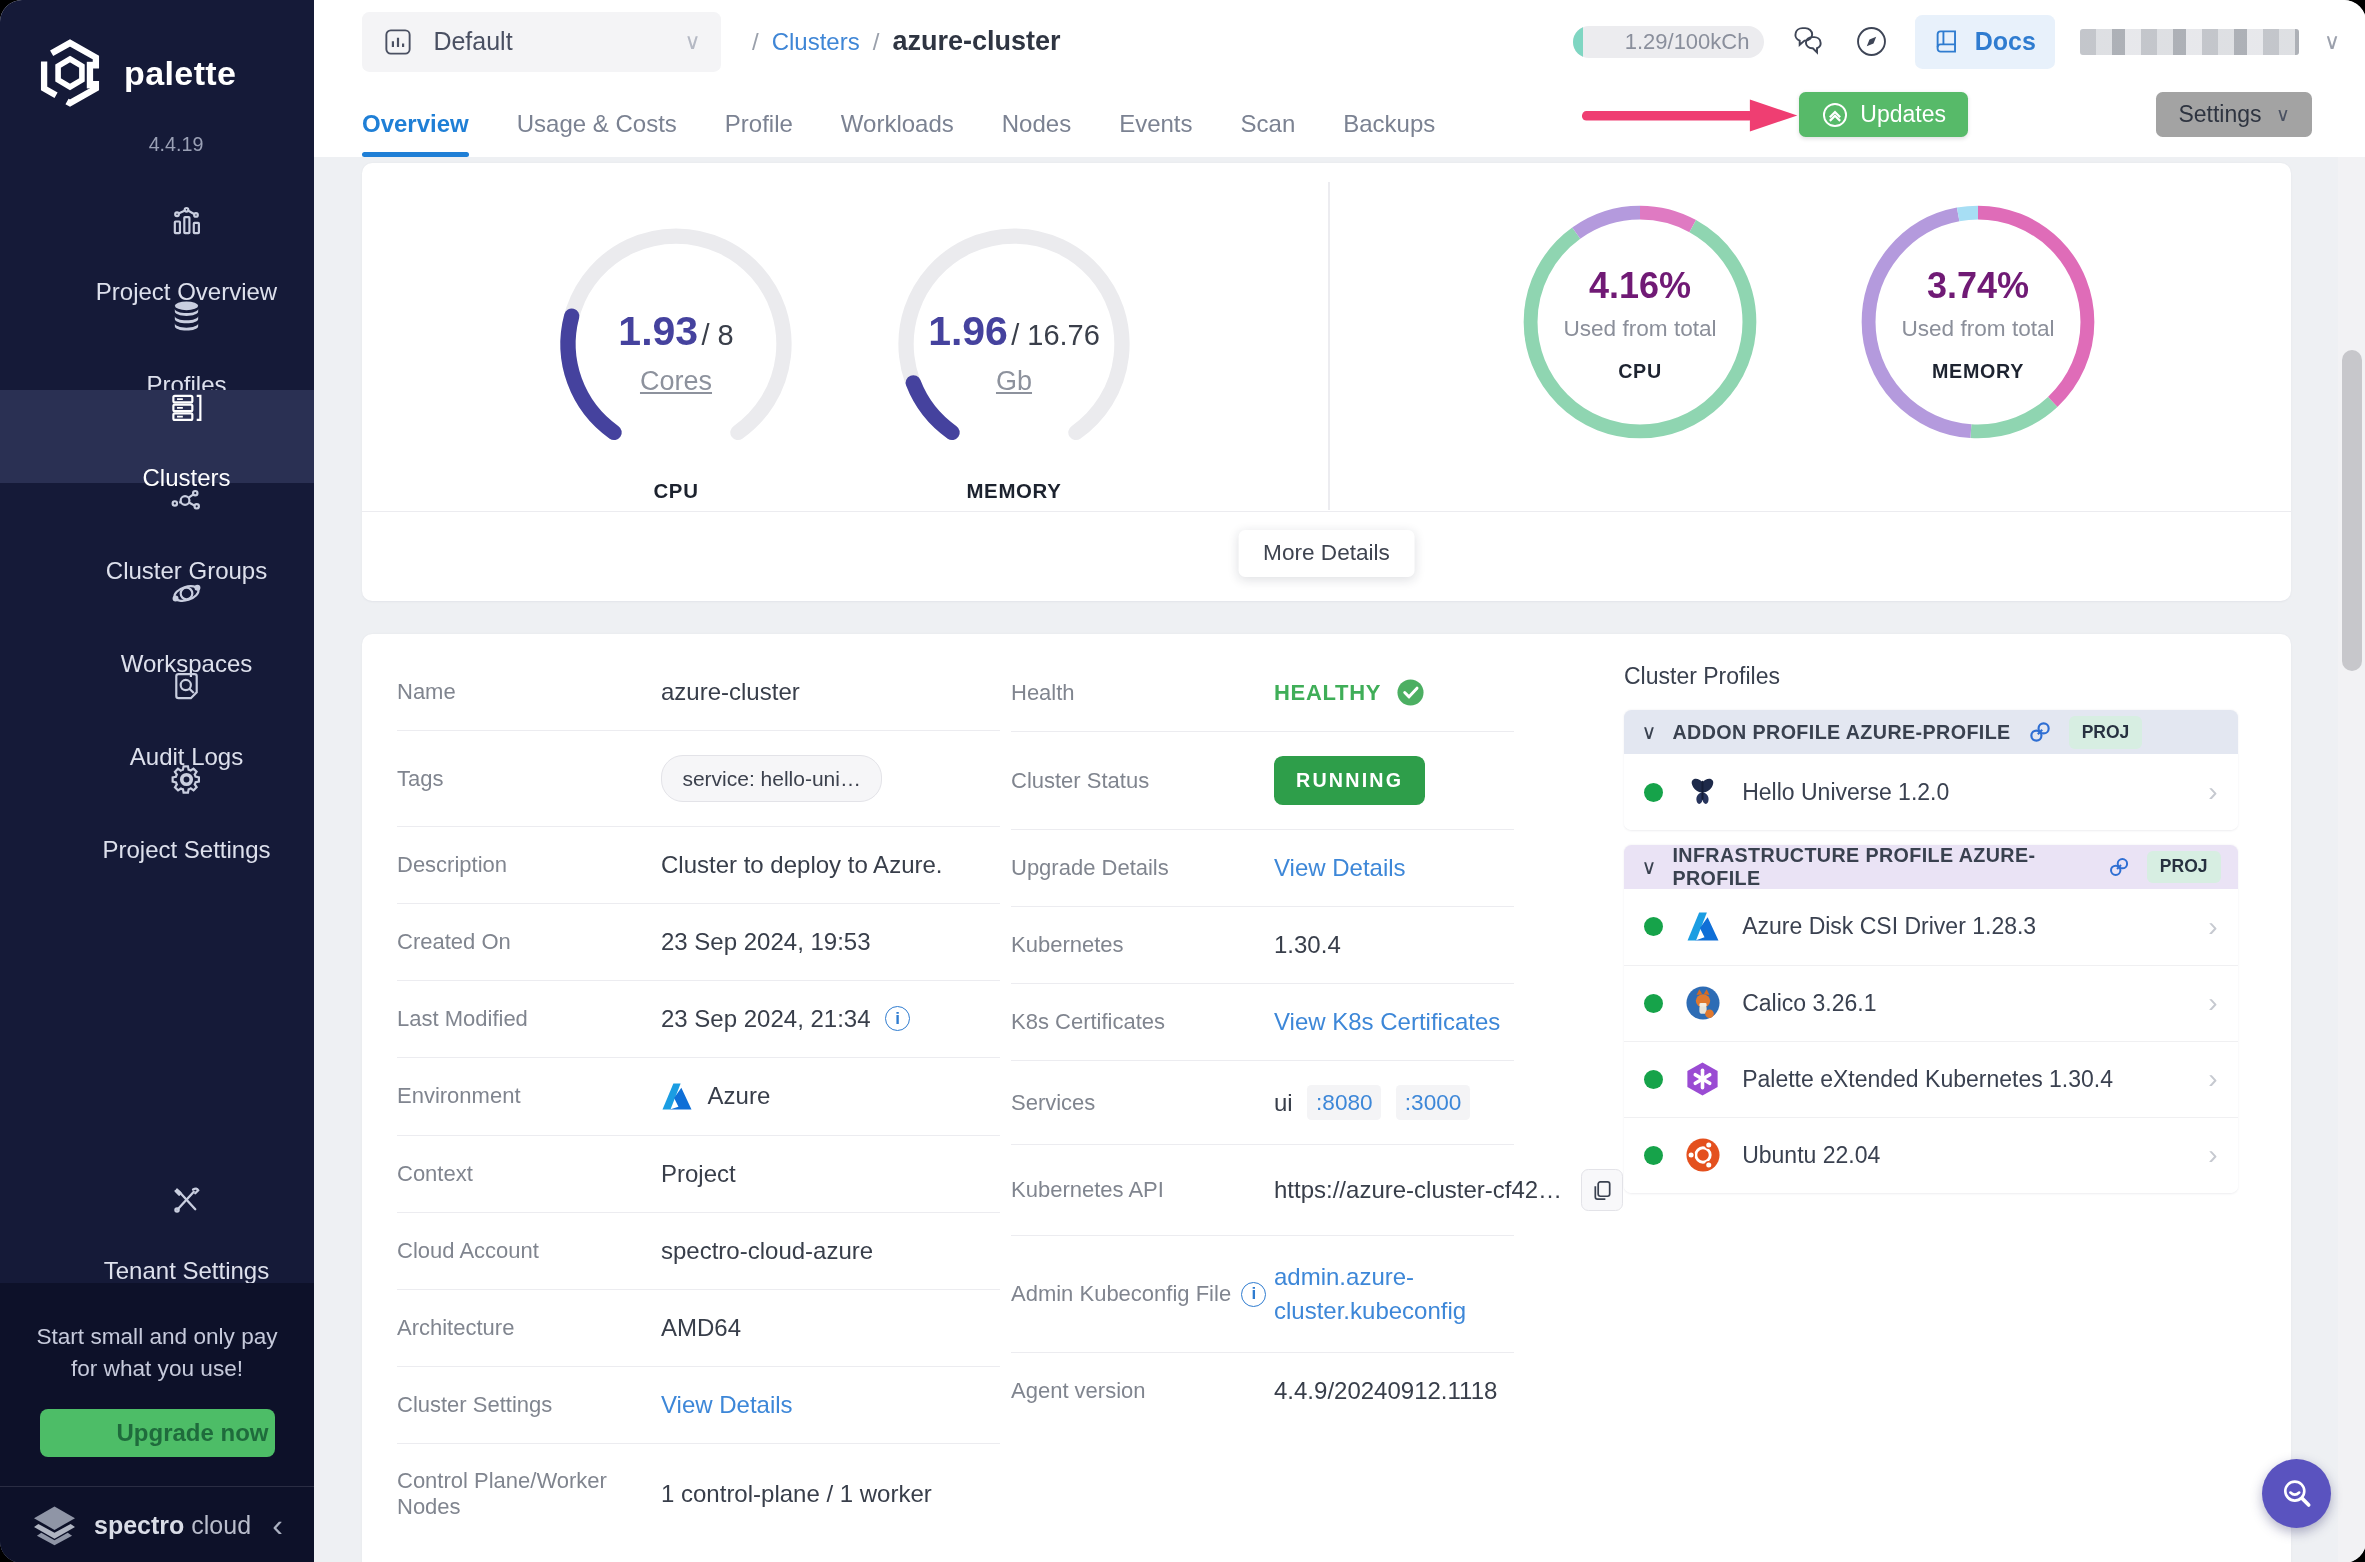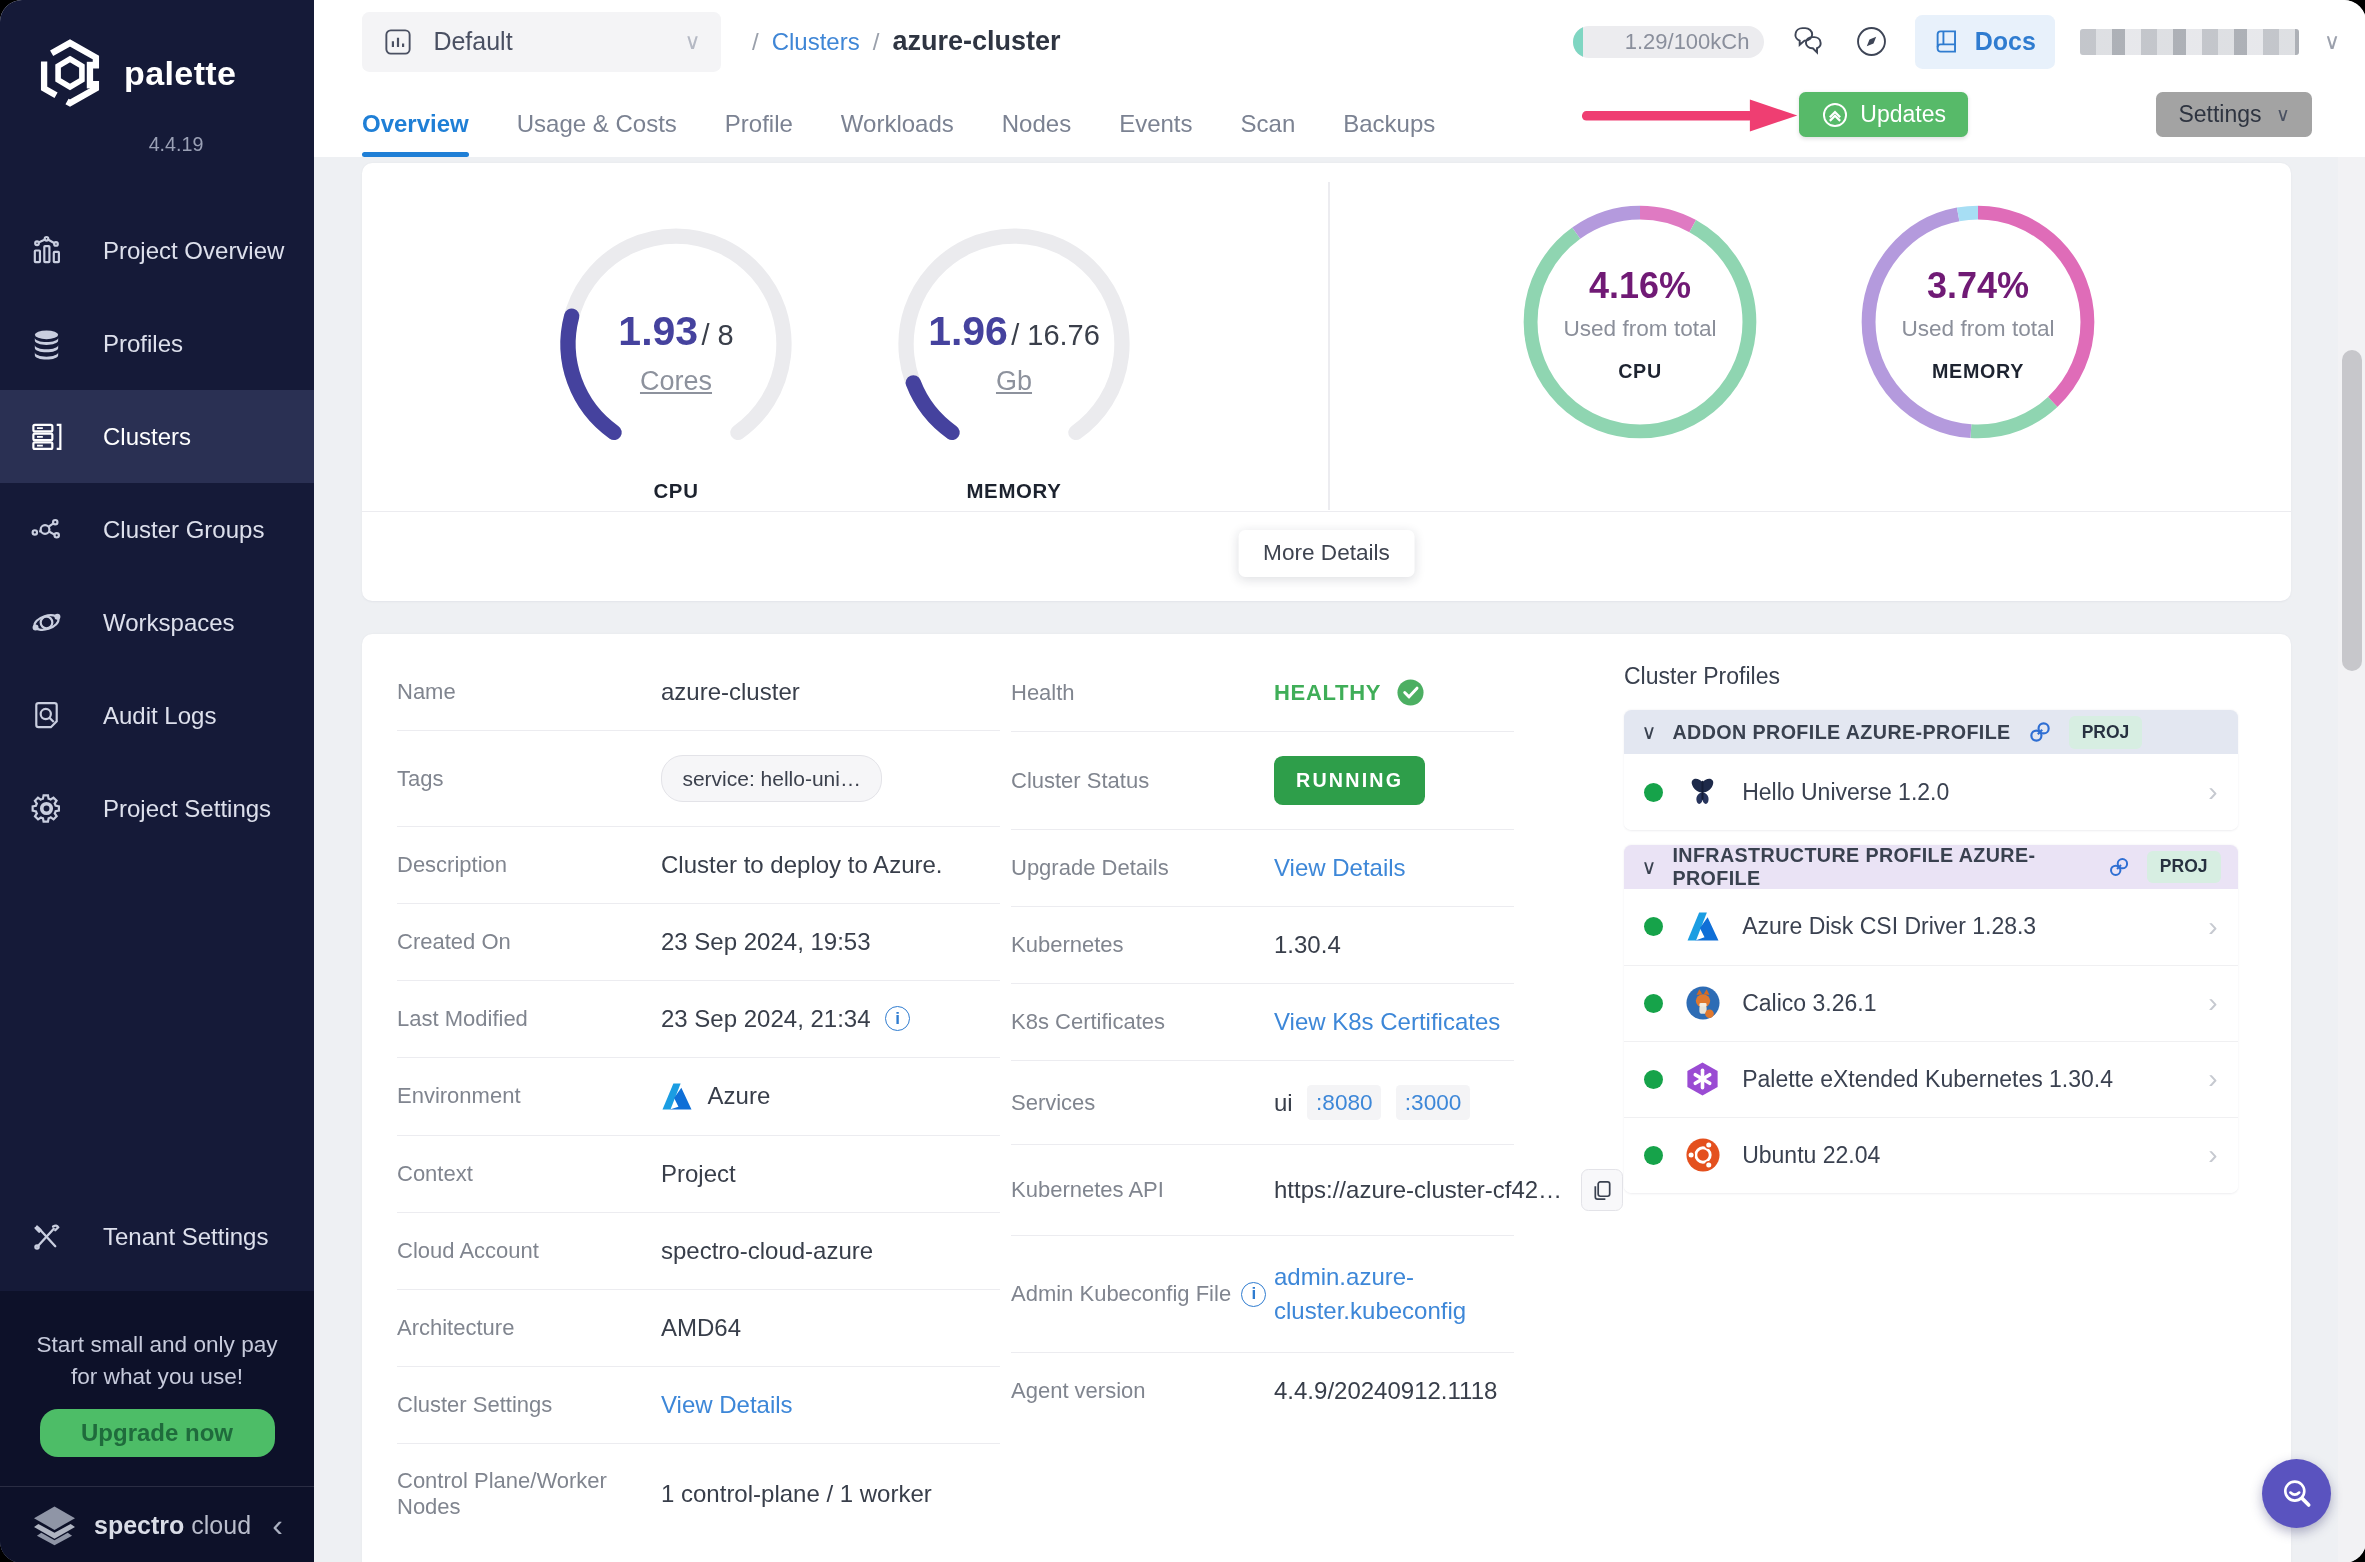--- a/index.html
+++ b/index.html
@@ -6,27 +6,27 @@
   *{box-sizing:border-box;font-family:"Liberation Sans","DejaVu Sans",sans-serif;}
   .app{position:relative;width:2366px;height:1563px;background:#eef0f3;border-radius:22px;overflow:hidden;}
 
   
   .sidebar{position:absolute;left:0;top:0;width:314px;height:100%;background:#151a38;display:flex;flex-direction:column;z-index:5;}
   .logo-row{display:flex;align-items:center;gap:19px;padding:38px 29px 0 35px;}
   .logo-mark{width:70px;height:70px;flex:0 0 auto;}
   .brand{color:#fff;font-size:34px;font-weight:700;letter-spacing:0.4px;}
   .version{color:#9aa0b5;font-size:19.7px;padding:25px 0 0 38px;text-align:center;}
   .nav{margin-top:48px;display:flex;flex-direction:column;}
-  .nav-item{display:flex;align-items:center;gap:39px;height:93px;padding-left:29px;color:#dde0ec;font-size:24px;cursor:pointer;}
+  .nav-item{display:flex;align-items:center;gap:39px;height:93px;padding-left:59px;color:#dde0ec;font-size:24px;cursor:pointer;flex-direction:column;}
   .nav-item .nicon{width:35px;height:35px;color:#c9cedf;flex:0 0 auto;display:flex;align-items:center;justify-content:center;}
   .nav-item.active{background:#2a3053;color:#fff;}
   .sidebar .spacer{flex:1;}
   .promo{background:#0d1129;padding:38px 25px 29px;text-align:center;}
   .promo-text{color:#c6cadb;font-size:22.6px;line-height:32px;}
-  .upgrade-btn{margin:16px auto 0;width:235px;height:48px;border:none;border-radius:18px;background:#4dbd67;color:#1f6b3c;font-size:24px;font-weight:700;cursor:pointer;display:block;}
+  .upgrade-btn{margin:24px auto 0;width:235px;height:48px;border:none;border-radius:8px;background:#4dbd67;color:#1f6b3c;font-size:24px;font-weight:700;cursor:pointer;display:block;text-align:right;}
   .side-footer{background:#0d1129;border-top:0.7px solid rgba(255,255,255,.12);height:77px;display:flex;align-items:center;padding:0 31px;gap:16px;}
   .sfooter-logo{width:47px;height:41px;}
   .sfooter-name{font-size:25px;color:#b9bdcc;}
   .sfooter-name b{color:#d9dce6;font-weight:700;}
   .collapse{margin-left:auto;color:#aab0c0;font-size:32px;cursor:pointer;line-height:1;}
 
   
   .header{position:absolute;left:314px;top:0;right:0;height:157px;background:#fff;z-index:4;}
   .proj-select{position:absolute;left:48px;top:11.7px;width:359px;height:60px;background:#f4f4f6;border-radius:7.3px;display:flex;align-items:center;padding:0 20.4px;gap:19px;cursor:pointer;}
   .proj-select .ptxt{font-size:25px;color:#4a5062;}

